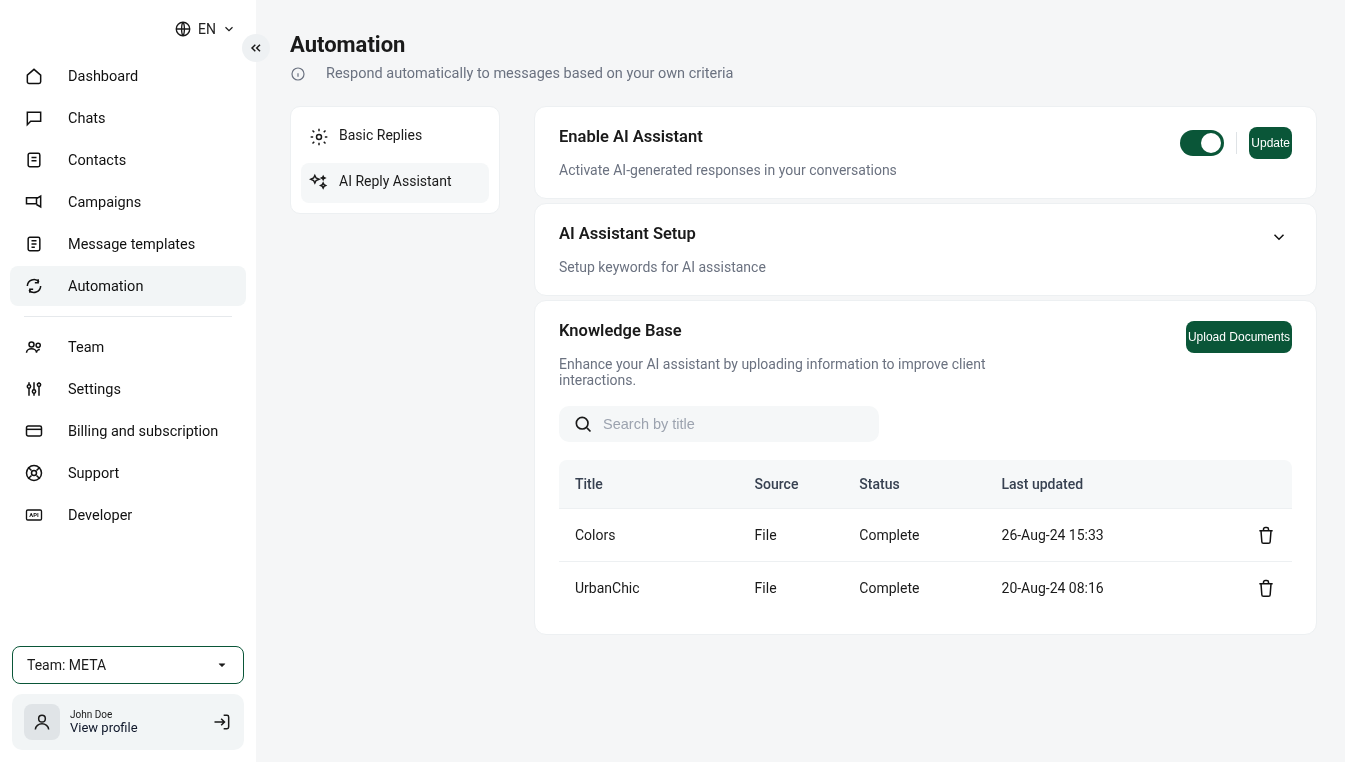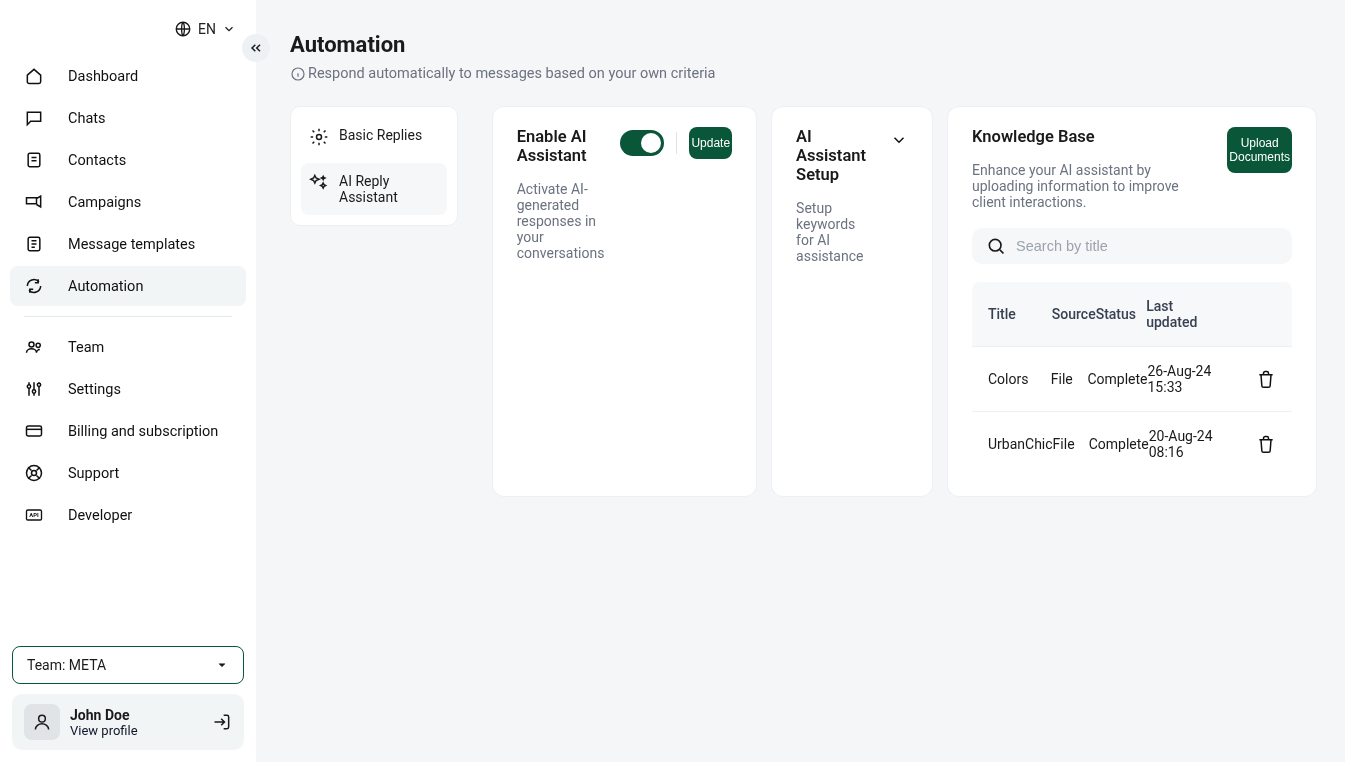--- a/index.html
+++ b/index.html
@@ -98,34 +98,34 @@
   .avatar {
     width: 36px;
     height: 36px;
     border-radius: 8px;
     background: #e0e4e7;
     display: flex;
     align-items: center;
     justify-content: center;
   }
   .profile-text { flex: 1; }
-  .profile-name { font-size: 14px; font-weight: 700; }
+  .profile-name { font-size: 10px; font-weight: 400; }
   .profile-sub { font-size: 13px; color: #0f172a; }
   .logout-icon { width: 20px; height: 20px; }
 
   .main {
     flex: 1;
     padding: 32px 28px 32px 34px;
     overflow: auto;
   }
   .page-title { font-size: 22px; font-weight: 700; margin-bottom: 8px; }
   .page-sub {
     display: flex;
     align-items: center;
-    gap: 2px;
+    gap: 20px;
     color: #6b7280;
     font-size: 14.5px;
     margin-bottom: 24px;
   }
   .page-sub svg { width: 16px; height: 16px; }
 
   .content-row { display: flex; gap: 34px; align-items: flex-start; }
   .sub-nav {
     width: 210px;
     background: #fff;
@@ -140,21 +140,21 @@
     display: flex;
     gap: 10px;
     padding: 10px 8px;
     border-radius: 8px;
     font-size: 14px;
     cursor: pointer;
   }
   .sub-nav-item.active { background: #f5f7f8; }
   .sub-nav-item .icon { width: 20px; height: 20px; }
 
-  .panels { flex: 1; display: flex; flex-direction: row; gap: 14px; }
+  .panels { flex: 1; display: flex; flex-direction: column; gap: 4px; }
   .card {
     background: #fff;
     border: 1px solid #edf0f2;
     border-radius: 12px;
     padding: 20px 24px;
   }
   .card-head {
     display: flex;
     align-items: flex-start;
     justify-content: space-between;

